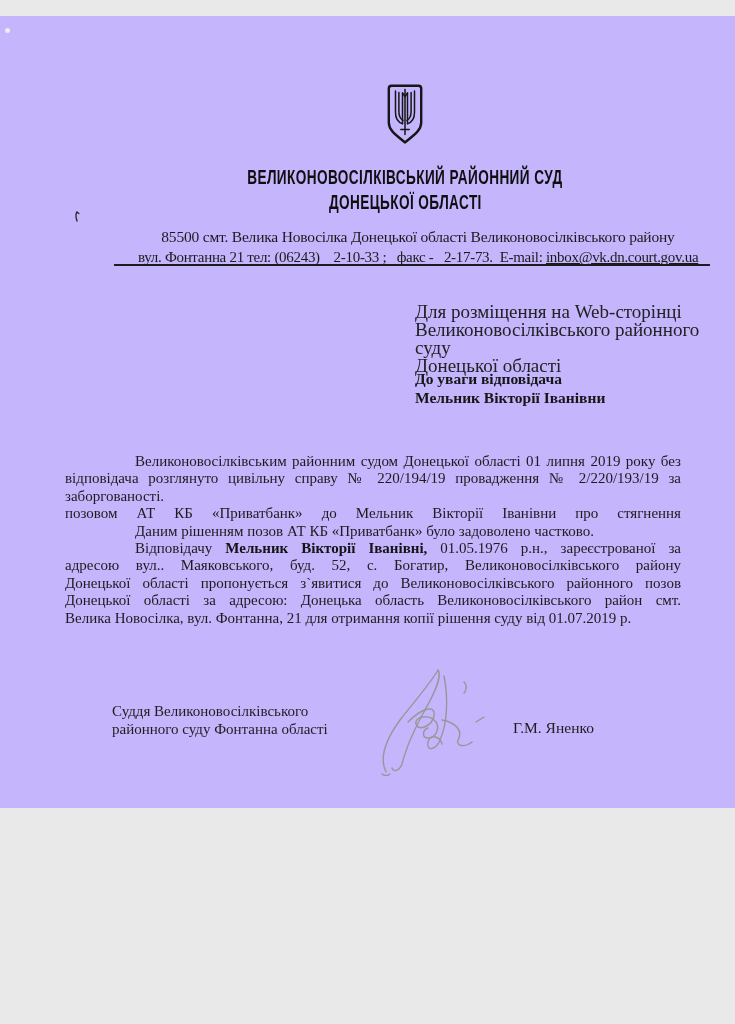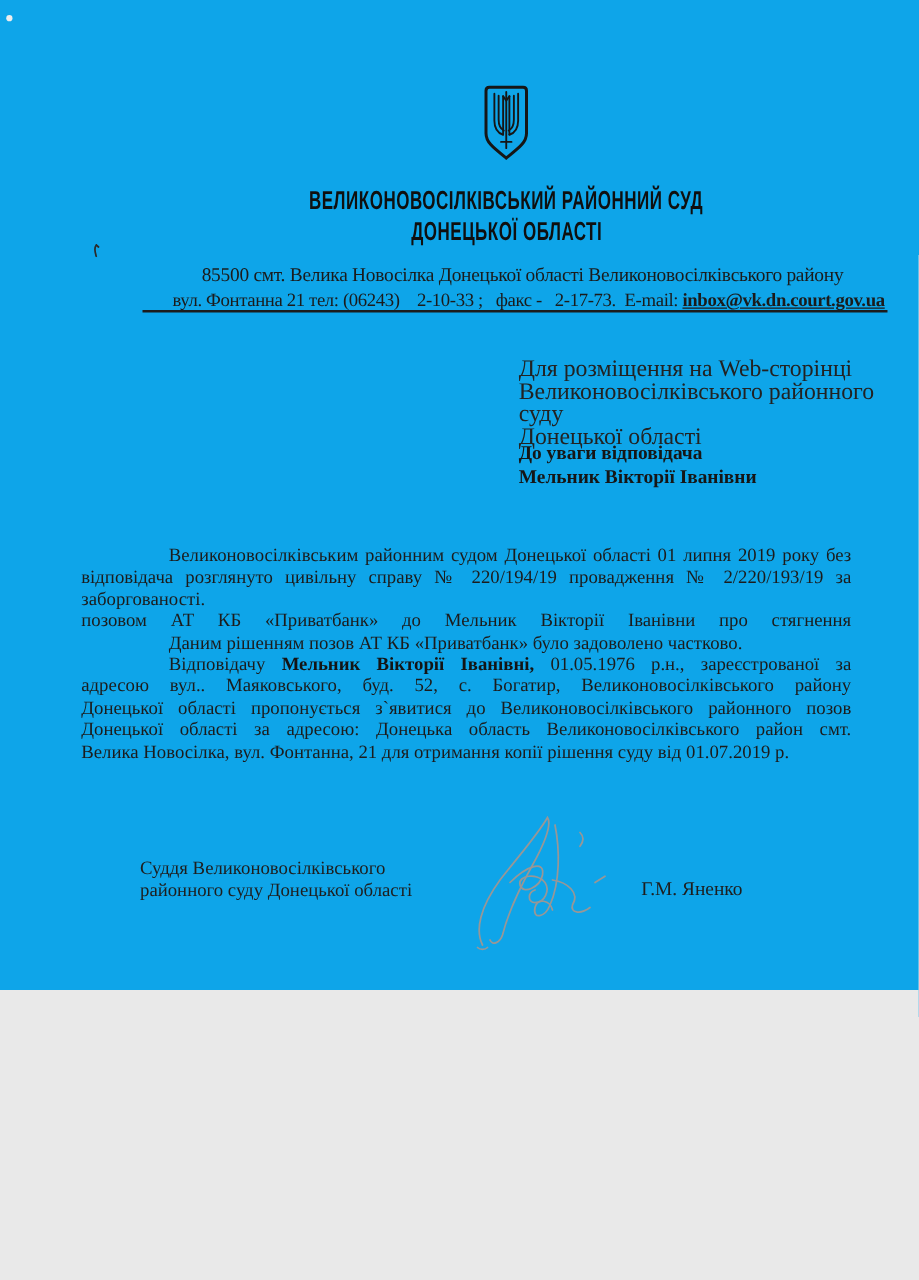--- a/index.html
+++ b/index.html
@@ -1,31 +1,31 @@
 <!DOCTYPE html>
 <html><head>
 <meta charset="utf-8">
 <title>Document</title>
 <style>
   html,body{margin:0;padding:0;background:#e9e9e9;}
   .page{
-    position:relative;width:735px;height:792px;margin:0 auto;
-    background:#0ea5e9;color:#1d1d1d;overflow:hidden;
+    position:relative;width:735px;height:792px;margin:16px auto;
+    background:#c4b5fd;color:#1d1d1d;overflow:hidden;
     font-family:"Liberation Serif","DejaVu Serif",serif;
   }
   .abs{position:absolute;}
   
   .court{
     font-family:"Liberation Sans","DejaVu Sans",sans-serif;
     font-weight:700;color:#0f0f0f;text-align:center;white-space:nowrap;
   }
   .court .scale{display:inline-block;transform:scale(0.68,1.04);transform-origin:center;letter-spacing:0.6px;}
   .addr1{font-size:15.5px;letter-spacing:-0.2px;text-align:center;white-space:nowrap;color:#1b1b1b;}
   .addr2{font-size:15px;letter-spacing:-0.3px;white-space:pre;color:#1b1b1b;}
-  .email{text-decoration:underline;font-weight:bold;}
+  .email{text-decoration:underline;}
   .rule{background:#1c1c1c;}
   
   .notice{font-size:19px;line-height:18px;color:#222;}
   .attn{font-weight:700;font-size:15.5px;line-height:18.5px;color:#161616;}
   
   .bodyblock{width:616px;font-size:15px;line-height:17.4px;color:#1c1c1c;}
   .bl{min-height:17.4px;}
   .jl{text-align:justify;text-align-last:justify;}
   .ind{padding-left:70px;}
   b{font-weight:700;color:#141414;}
@@ -89,21 +89,21 @@
     <div class="bl ind">Даним рішенням позов АТ КБ «Приватбанк» було задоволено частково.</div>
     <div class="bl jl ind"><span>Відповідачу </span><b>Мельник Вікторії Іванівні,</b><span> 01.05.1976 р.н., зареєстрованої за</span></div>
     <div class="bl jl">адресою вул.. Маяковського, буд. 52, с. Богатир, Великоновосілківського району</div>
     <div class="bl jl">Донецької області пропонується з`явитися до Великоновосілківського районного позов</div>
     <div class="bl jl">Донецької області за адресою: Донецька область Великоновосілківського район смт.</div>
     <div class="bl">Велика Новосілка, вул. Фонтанна, 21 для отримання копії рішення суду від 01.07.2019 р.</div>
   </div>
 
   <div class="abs sig-title" style="left:112px;top:686px;width:300px;">
     <div>Суддя Великоновосілківського</div>
-    <div>районного суду Донецької області</div>
+    <div>районного суду Фонтанна області</div>
   </div>
 
   <svg class="abs" style="left:372px;top:644px;" width="135" height="118" viewBox="0 0 135 118">
     <g fill="none" stroke="#979797" stroke-width="1.4" stroke-linecap="round">
       <path d="M14 112 C8 100 12 82 28 60 C42 42 58 24 66 10 C70 16 62 34 54 48 C44 66 34 88 30 104 C28 110 22 113 20 108"></path>
       <path d="M36 62 C50 48 64 44 62 56 C60 66 46 72 44 64 C42 56 58 54 64 62 C68 68 64 78 56 78 C50 78 50 70 56 68"></path>
       <path d="M72 16 C76 36 76 62 68 80 C64 90 54 92 56 82 C58 74 68 76 70 84"></path>
       <path d="M70 60 C82 62 92 70 86 80 C84 86 92 88 100 82"></path>
       <path d="M92 22 C95 25 95 29 92 33"></path>
       <path d="M104 62 L112 57"></path>

